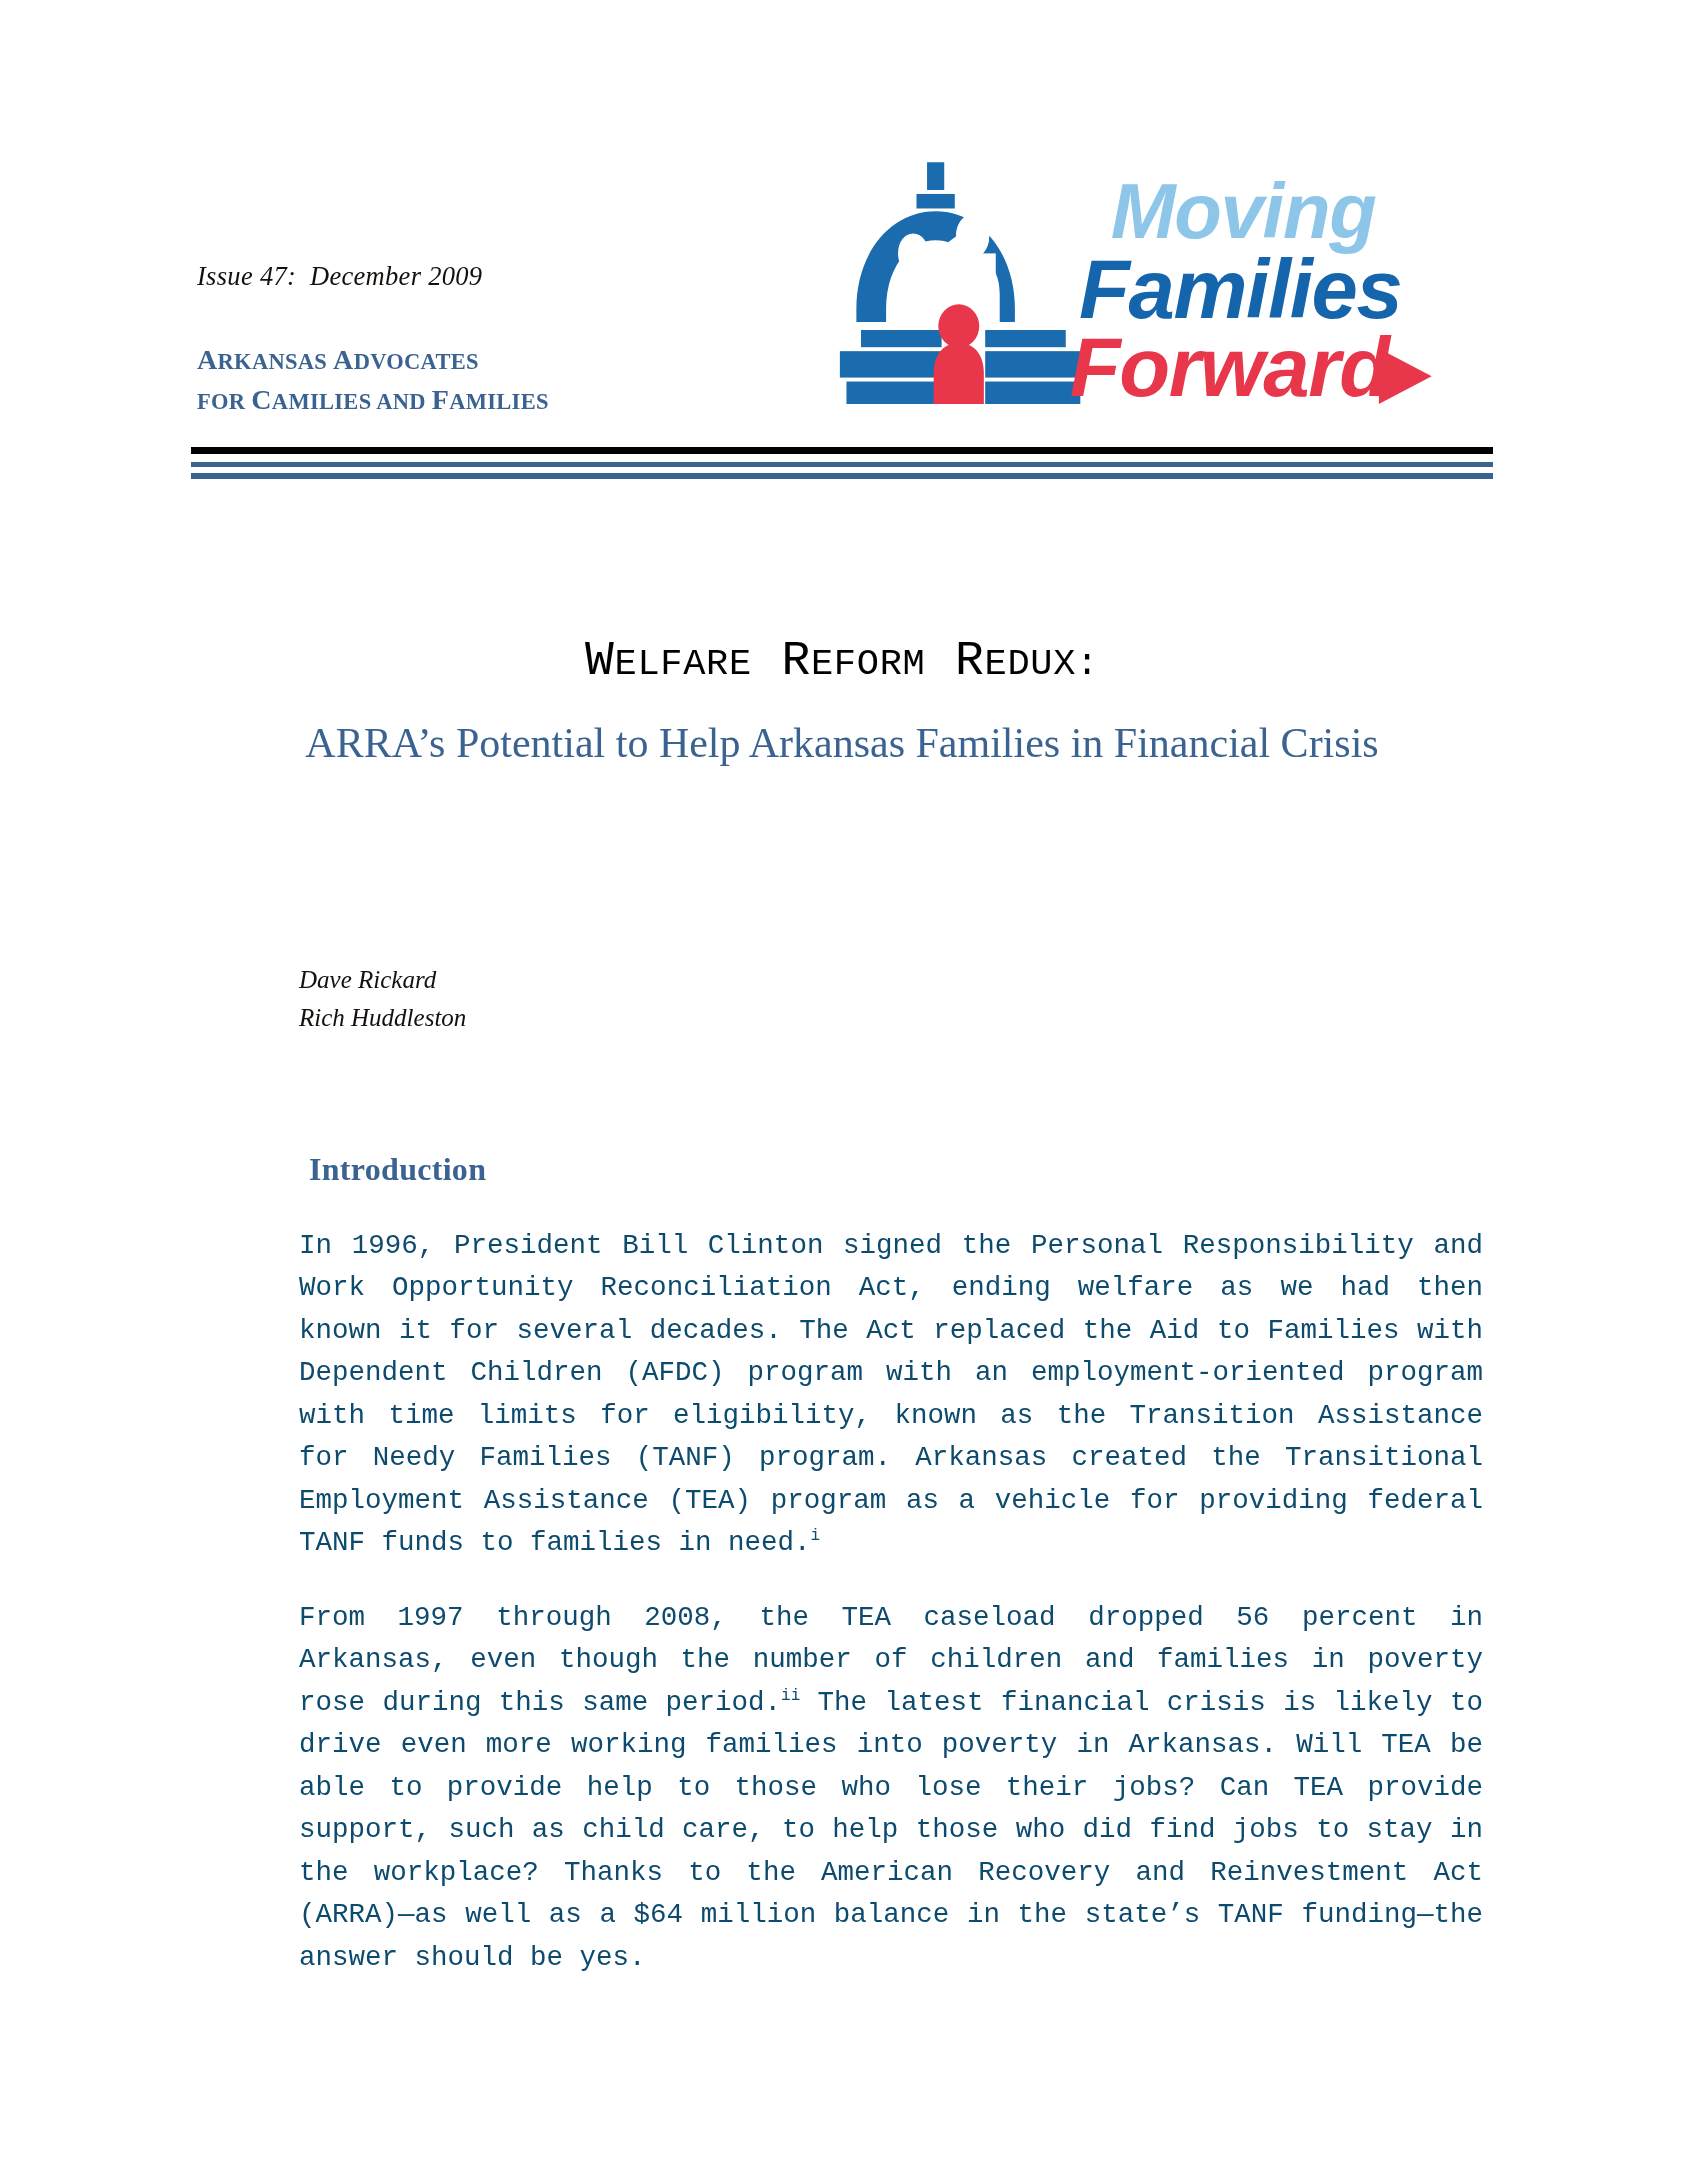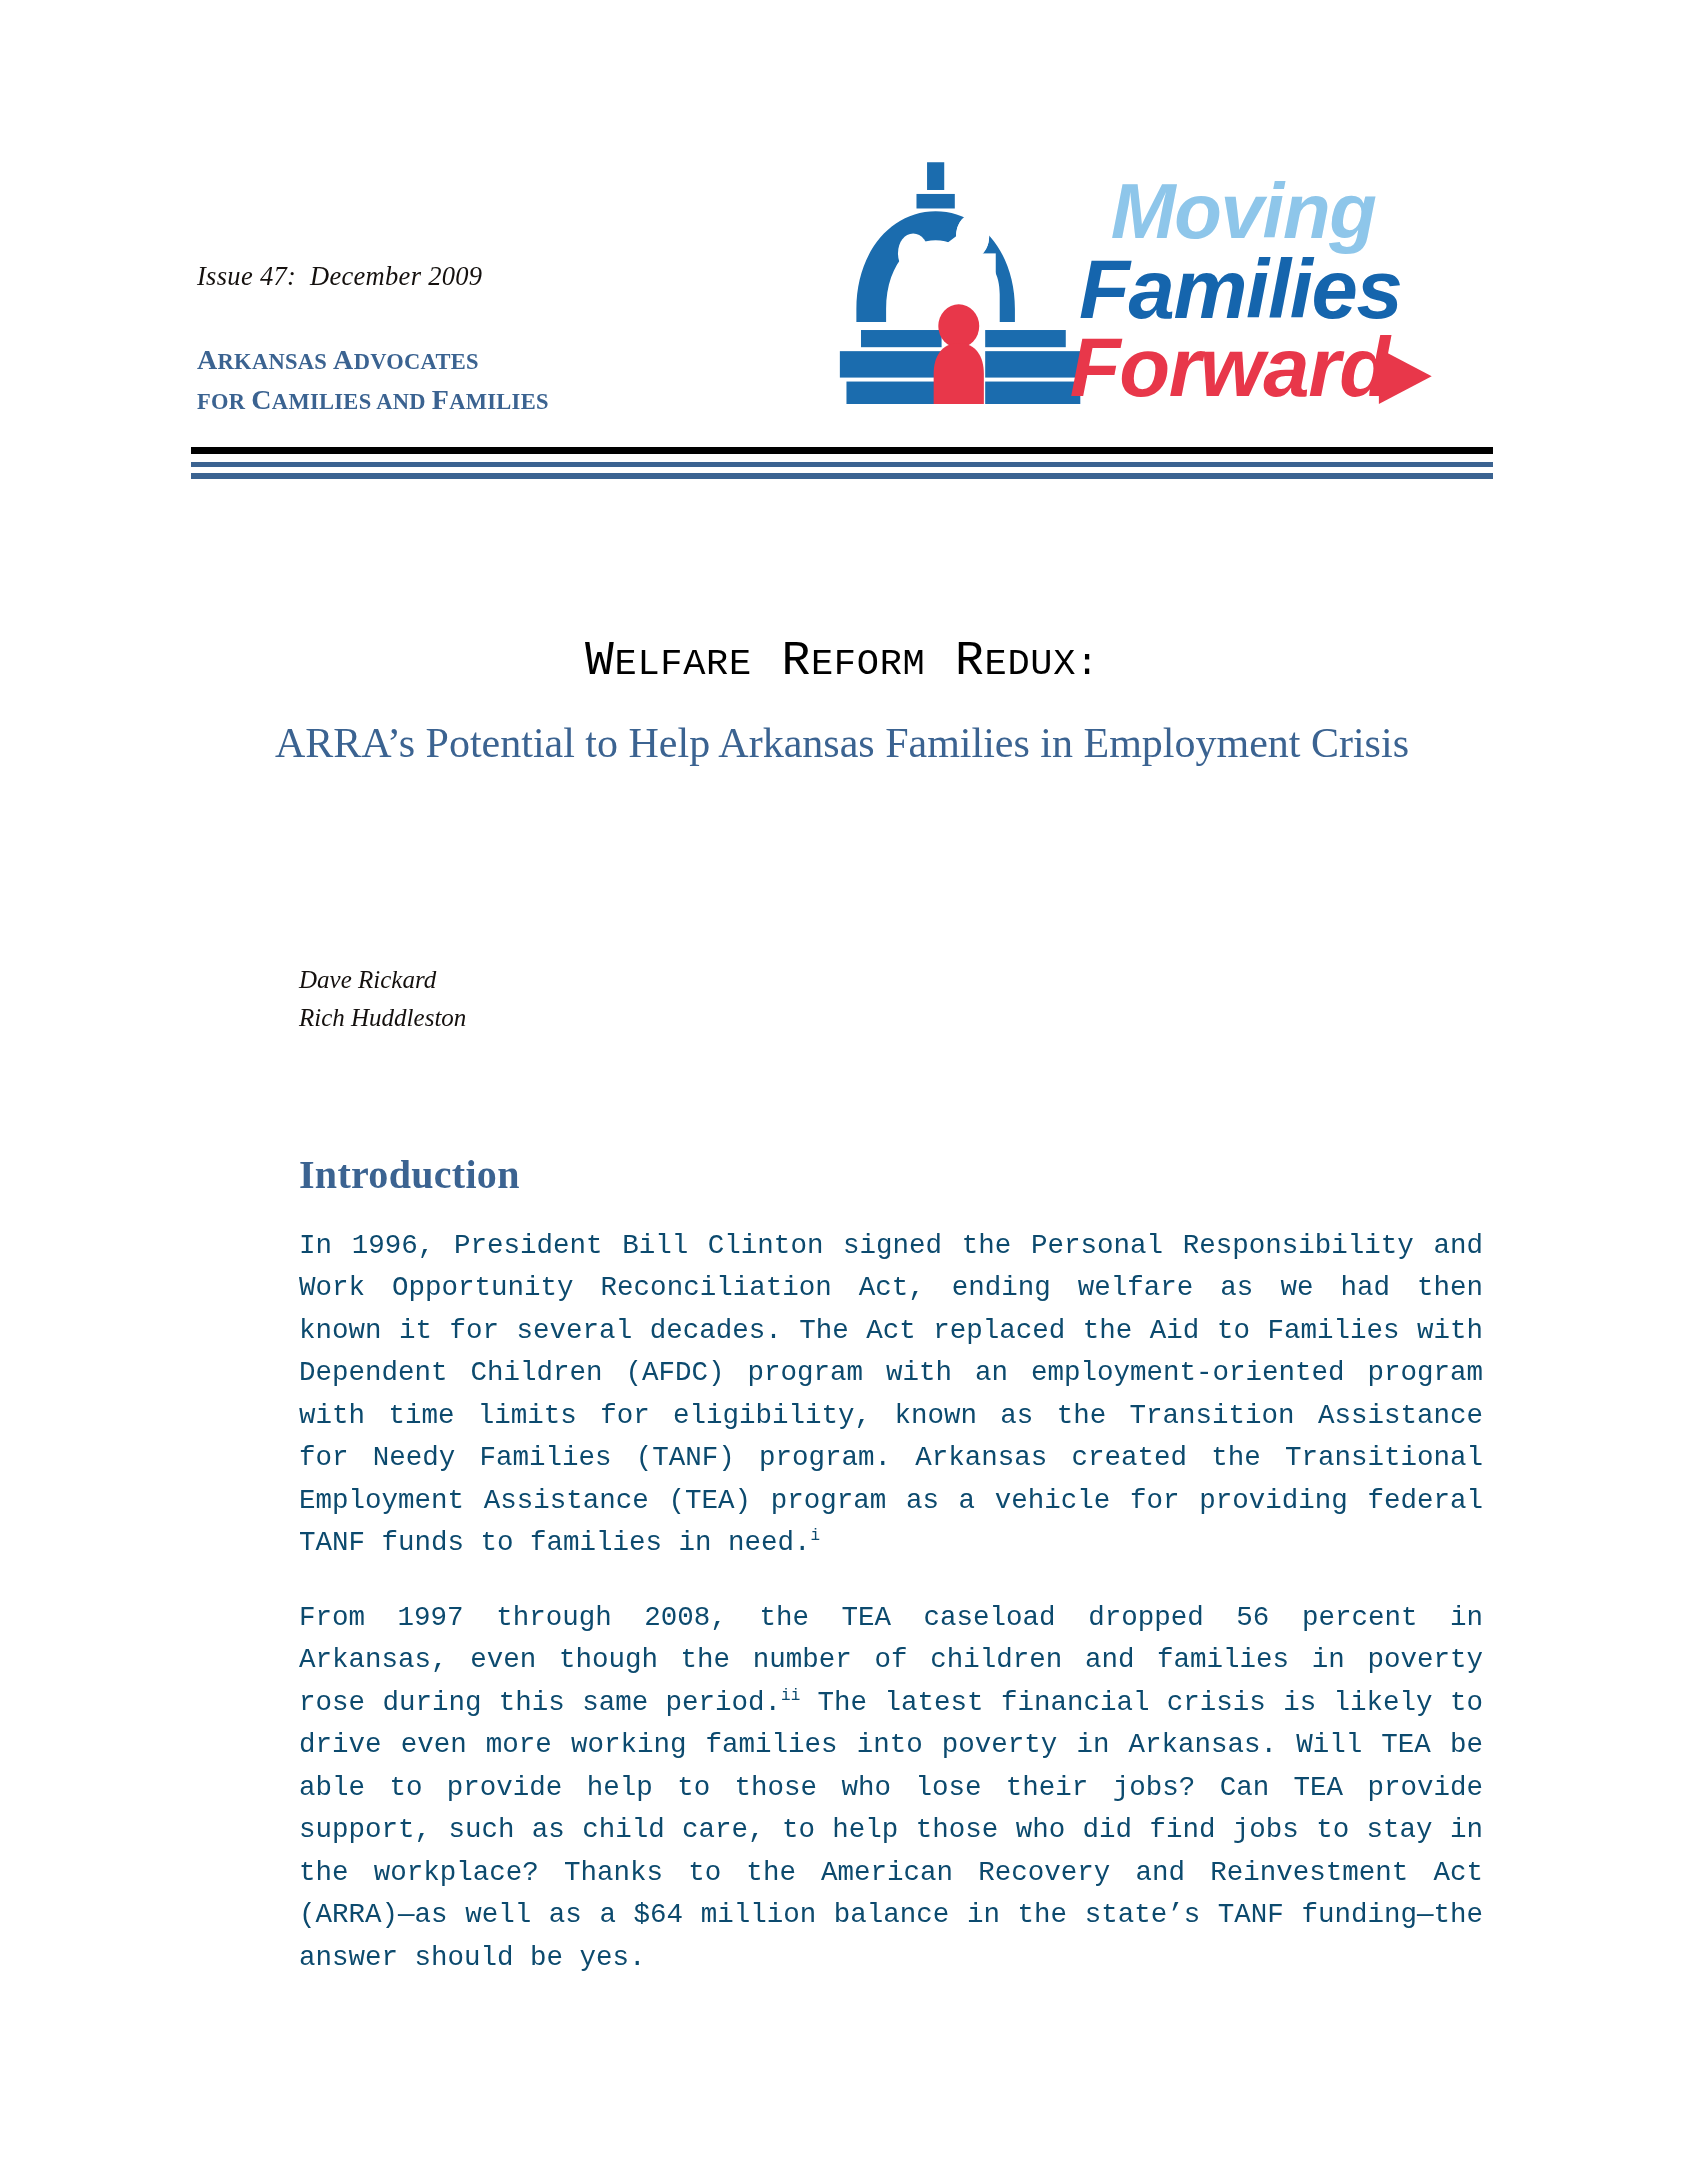--- a/index.html
+++ b/index.html
@@ -153,25 +153,25 @@
     font-family: "Liberation Serif", serif;
     font-style: italic;
     font-size: 25px;
     line-height: 1.52;
     color: #14100e;
   }
 
   
   .section-heading {
     position: absolute;
-    left: 299px;
+    left: 309px;
     top: 1151px;
     font-family: "Liberation Serif", serif;
     font-weight: bold;
-    font-size: 40px;
+    font-size: 32px;
     color: #3b6391;
     letter-spacing: 0.3px;
   }
 
   
   .body-copy {
     position: absolute;
     left: 299px;
     top: 1225px;
     width: 1184px;
@@ -262,21 +262,21 @@
 
   <div class="banner">
     <div class="rule-black"></div>
     <div class="rule-gap"></div>
     <div class="rule-blue-top"></div>
     <div class="rule-blue-bot"></div>
   </div>
 
   <div class="title-block">
     <div class="title-main"><span>W</span><span class="sc">ELFARE</span> <span>R</span><span class="sc">EFORM</span> <span>R</span><span class="sc">EDUX:</span></div>
-    <div class="title-sub">ARRA’s Potential to Help Arkansas Families in Employment Crisis</div>
+    <div class="title-sub">ARRA’s Potential to Help Arkansas Families in Financial Crisis</div>
   </div>
 
   <div class="authors">
     <div>Dave Rickard</div>
     <div>Rich Huddleston</div>
   </div>
 
   <div class="section-heading">Introduction</div>
 
   <div class="body-copy">

